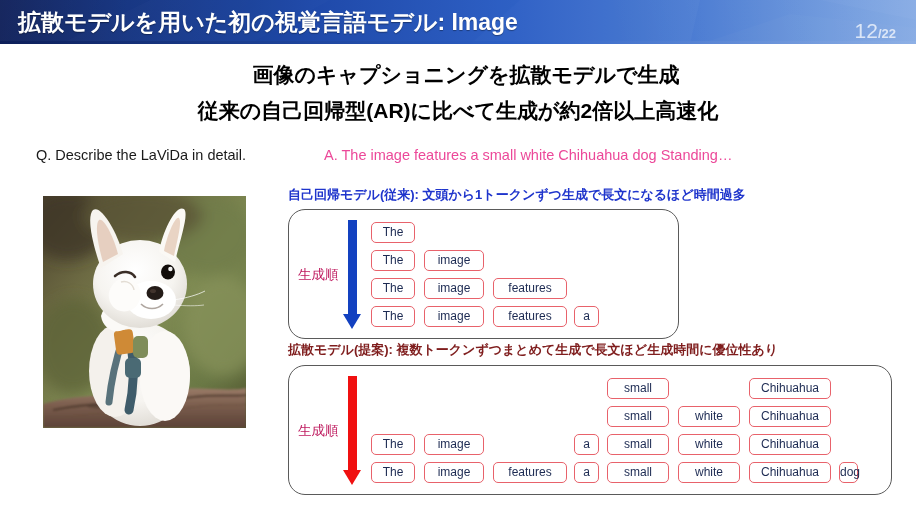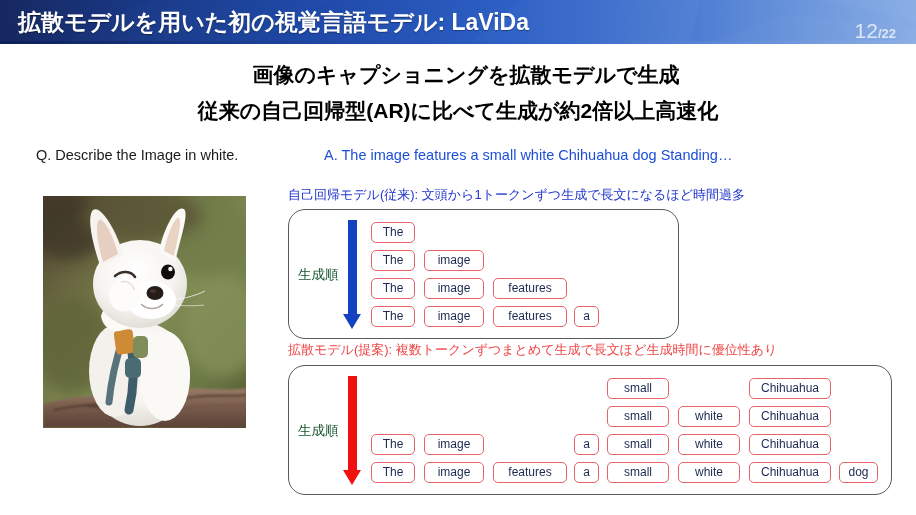--- a/index.html
+++ b/index.html
@@ -80,59 +80,59 @@
     position: absolute;
     left: 36px; top: 147px;
     font-size: 14.5px;
     color: #1a1a1a;
     white-space: nowrap;
   }
   #answer-text {
     position: absolute;
     left: 324px; top: 147px;
     font-size: 14.5px;
-    color: #1d4ed8;
+    color: #ec4899;
     white-space: nowrap;
   }
 
   
   #dog-photo {
     position: absolute;
     left: 43px; top: 196px;
     width: 203px; height: 232px;
     overflow: hidden;
     background: #3b3326;
   }
   #dog-photo svg { display: block; }
 
   
   .section-caption {
     position: absolute;
     font-size: 13px;
     white-space: nowrap;
-    font-weight: normal;
+    font-weight: bold;
   }
   #ar-caption { left: 288px; top: 186px; color: #1f35cc; }
-  #diff-caption { left: 288px; top: 341px; color: #ef4444; }
+  #diff-caption { left: 288px; top: 341px; color: #7f1d1d; }
 
   
   .panel {
     position: absolute;
     border: 1.6px solid #5a5a5a;
     border-radius: 17px;
     background: #ffffff;
   }
   #ar-panel   { left: 288px; top: 209px; width: 389px; height: 128px; }
   #diff-panel { left: 288px; top: 365px; width: 602px; height: 128px; }
 
   
   .genorder-label {
     position: absolute;
     font-size: 13.5px;
-    color: #14532d;
+    color: #be185d;
     white-space: nowrap;
   }
   #ar-genorder-label   { left: 298px; top: 266px; }
   #diff-genorder-label { left: 298px; top: 422px; }
 
   .gen-arrow { position: absolute; }
   .gen-arrow .shaft {
     position: absolute;
     left: 5px; top: 0;
     width: 9px;
@@ -171,30 +171,30 @@
 
 <div id="header-band">
   <svg id="header-facets" viewBox="0 0 916 44" preserveAspectRatio="none">
     <polygon points="0,0 150,0 60,44 0,44" fill="#ffffff" opacity="0.03"></polygon>
     <polygon points="150,0 330,0 250,44 60,44" fill="#ffffff" opacity="0.05"></polygon>
     <polygon points="330,0 520,0 470,44 250,44" fill="#ffffff" opacity="0.03"></polygon>
     <polygon points="520,0 700,0 690,44 470,44" fill="#ffffff" opacity="0.06"></polygon>
     <polygon points="700,0 820,0 916,20 916,0" fill="#ffffff" opacity="0.05"></polygon>
     <polygon points="790,14 916,28 916,44 700,44" fill="#ffffff" opacity="0.04"></polygon>
   </svg>
-  <div id="header-title">拡散モデルを用いた初の視覚言語モデル: LaViDa</div>
+  <div id="header-title">拡散モデルを用いた初の視覚言語モデル: Image</div>
   <div id="page-number">
     <span class="pn-current">12</span><span class="pn-sep">/</span><span class="pn-total">22</span>
   </div>
 </div>
 
 <div class="headline" id="headline-1">画像のキャプショニングを拡散モデルで生成</div>
 <div class="headline" id="headline-2">従来の自己回帰型(AR)に比べて生成が約2倍以上高速化</div>
 
-<div id="question-text">Q. Describe the Image in white.</div>
+<div id="question-text">Q. Describe the LaViDa in detail.</div>
 <div id="answer-text">A. The image features a small white Chihuahua dog Standing…</div>
 
 <div id="dog-photo">
   <svg width="203" height="232" viewBox="0 0 203 232">
     <defs>
       <linearGradient id="bgGrad" x1="0" y1="0" x2="1" y2="1">
         <stop offset="0%" stop-color="#4a3f2c"></stop>
         <stop offset="28%" stop-color="#6d6b43"></stop>
         <stop offset="55%" stop-color="#7e8a52"></stop>
         <stop offset="80%" stop-color="#6a7845"></stop>
@@ -311,14 +311,14 @@
     <div class="token" style="left: 607px; top: 434px; width: 62px;">small</div>
     <div class="token" style="left: 678px; top: 434px; width: 62px;">white</div>
     <div class="token" style="left: 749px; top: 434px; width: 82px;">Chihuahua</div>
     <div class="token" style="left: 371px; top: 462px; width: 44px;">The</div>
     <div class="token" style="left: 424px; top: 462px; width: 60px;">image</div>
     <div class="token" style="left: 493px; top: 462px; width: 74px;">features</div>
     <div class="token" style="left: 574px; top: 462px; width: 25px;">a</div>
     <div class="token" style="left: 607px; top: 462px; width: 62px;">small</div>
     <div class="token" style="left: 678px; top: 462px; width: 62px;">white</div>
     <div class="token" style="left: 749px; top: 462px; width: 82px;">Chihuahua</div>
-    <div class="token" style="left: 839px; top: 462px; width: 39px;">dog</div>
+    <div class="token" style="left: 839px; top: 462px; width: 19px;">dog</div>
   </div>
 
 </body></html>

